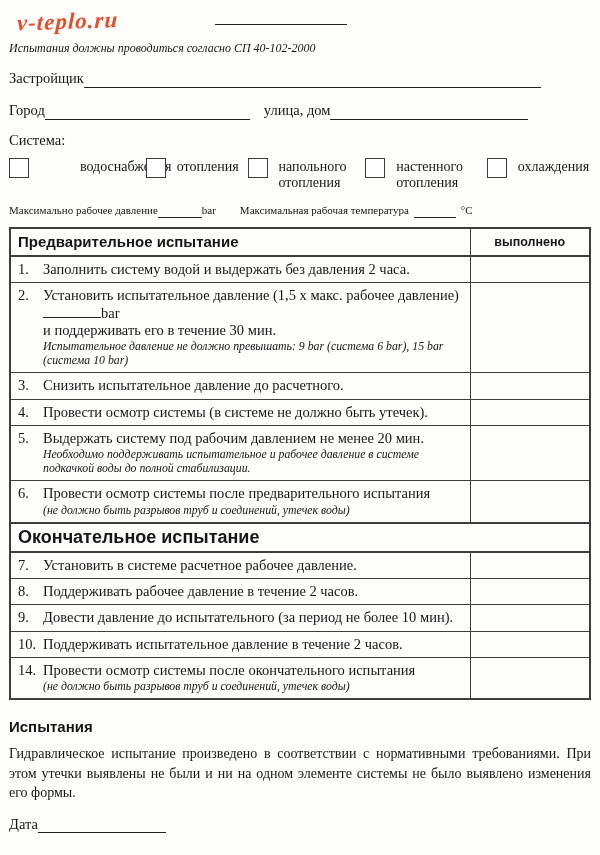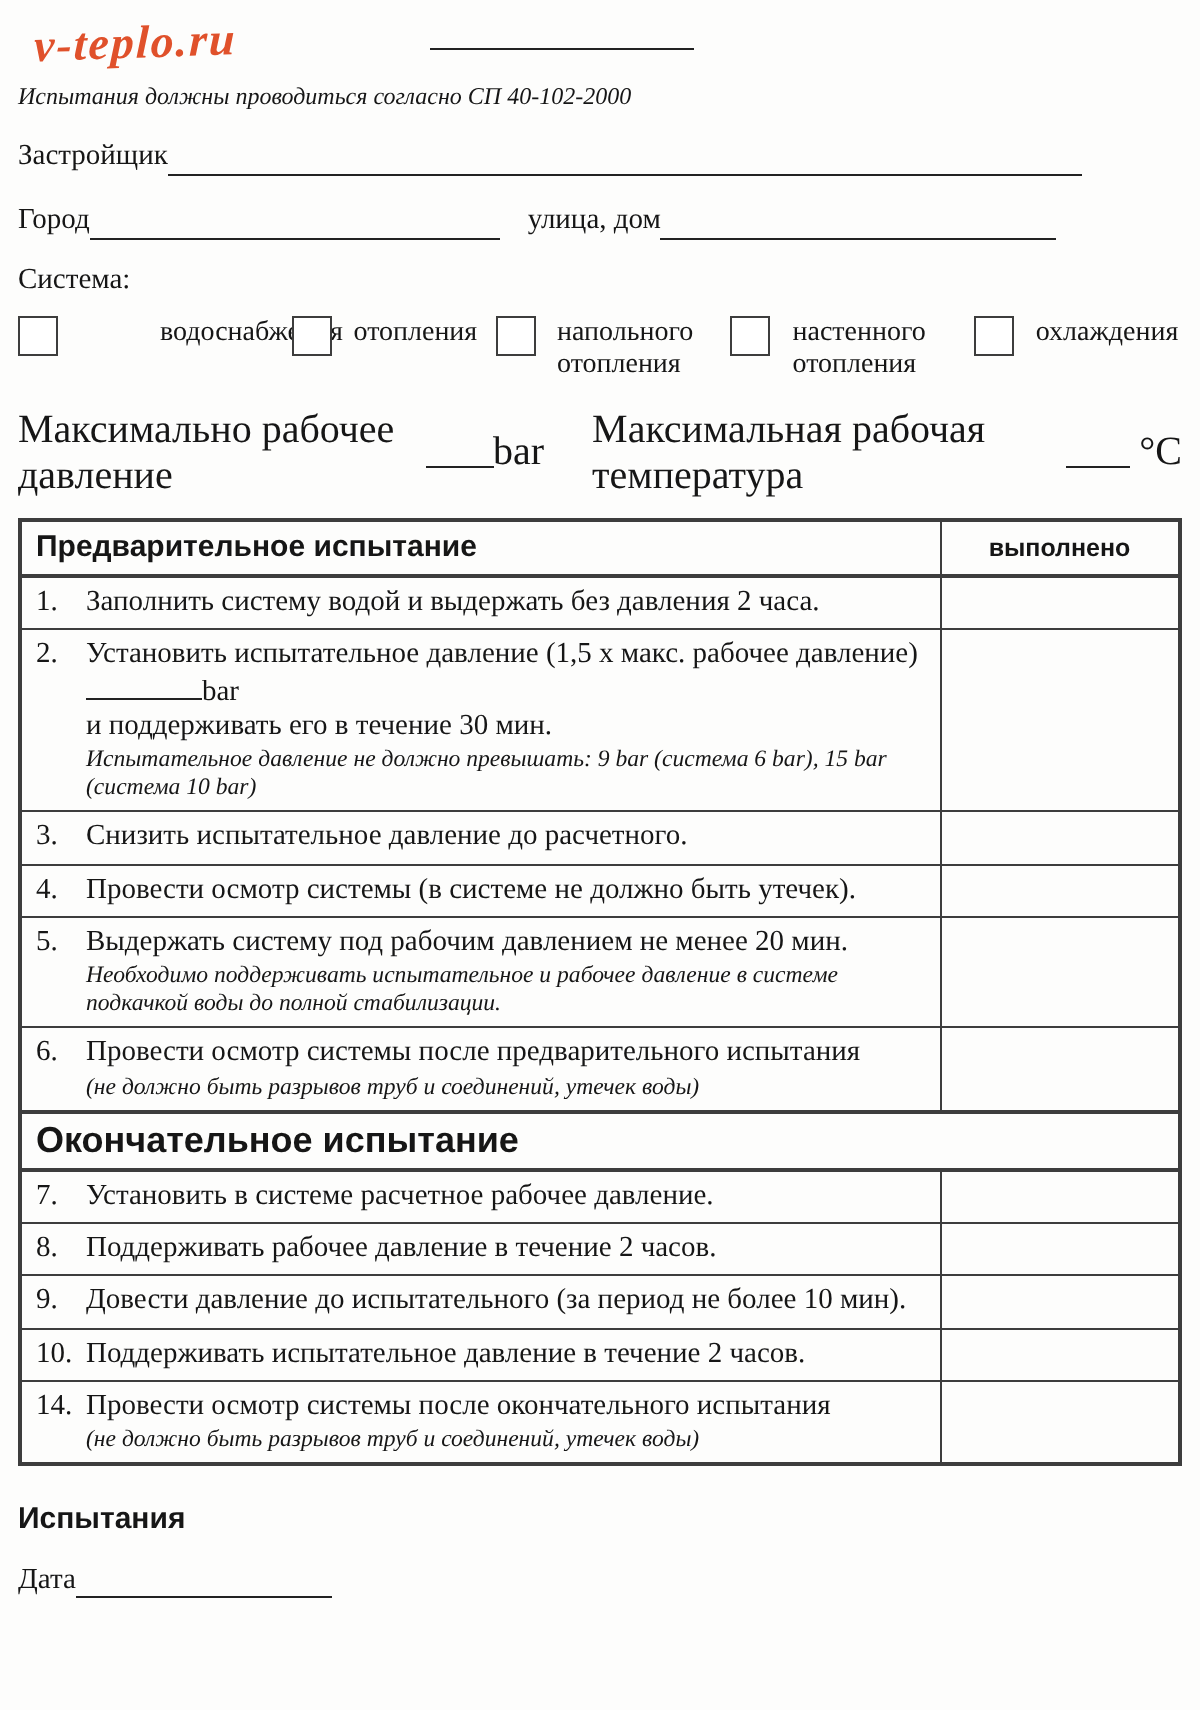--- a/index.html
+++ b/index.html
@@ -36,21 +36,21 @@
   
   .cb-row { display:flex; margin-top:9px; font-size:14px; line-height:1.15; }
   .cb-group { display:flex; align-items:flex-start; }
   .cb { width:20px; height:20px; border:1.3px solid #3d3d3d; background:#fff; flex-shrink:0; }
   .cb-label { margin-left:11px; padding-top:1px; }
   .g1{width:135px;gap:40px;} .g2{width:100px;} .g3{width:116px;} .g4{width:118px;} .g5{width:106px;justify-content:center;}
   .cb-row { justify-content:space-between; }
   .wrapcap { max-width:78px; }
 
   
-  .press-row { display:flex; align-items:center; margin-top:13px; font-size:20px; }
+  .press-row { display:flex; align-items:flex-start; margin-top:13px; font-size:11px; }
   .w-press { width:44px; height:14px; } .w-temp { width:42px; height:14px; margin:0 5px; }
   .temp-label { margin-left:24px; }
 
   
   table { width:100%; border-collapse:collapse; margin-top:9px; border:2px solid #3d3d3d; }
   td { border:1px solid #3d3d3d; vertical-align:top; }
   td.main { padding:4px 6px 4px 7px; font-size:14.5px; line-height:1.2; }
   td.done { width:120px; }
   tr.head td {
     font-family:"Liberation Sans", sans-serif; font-weight:bold;
@@ -256,19 +256,20 @@
           <div class="note">(не должно быть разрывов труб и соединений, утечек воды)</div>
         </div>
       </div>
           </td>
       <td class="done"></td>
     </tr>
   </tbody>
     </table>
 
   <div class="concl-h">Испытания</div>
+  <div class="concl-p">Гидравлическое испытание произведено в соответствии с нормативными требованиями. При этом утечки выявлены не были и ни на одном элементе системы не было выявлено изменения его формы.</div>
 
   <div class="sig-row">
     <span>Дата</span>
     <span class="blank w-date"></span>
   </div>
 
 </div>
 
 </body></html>

